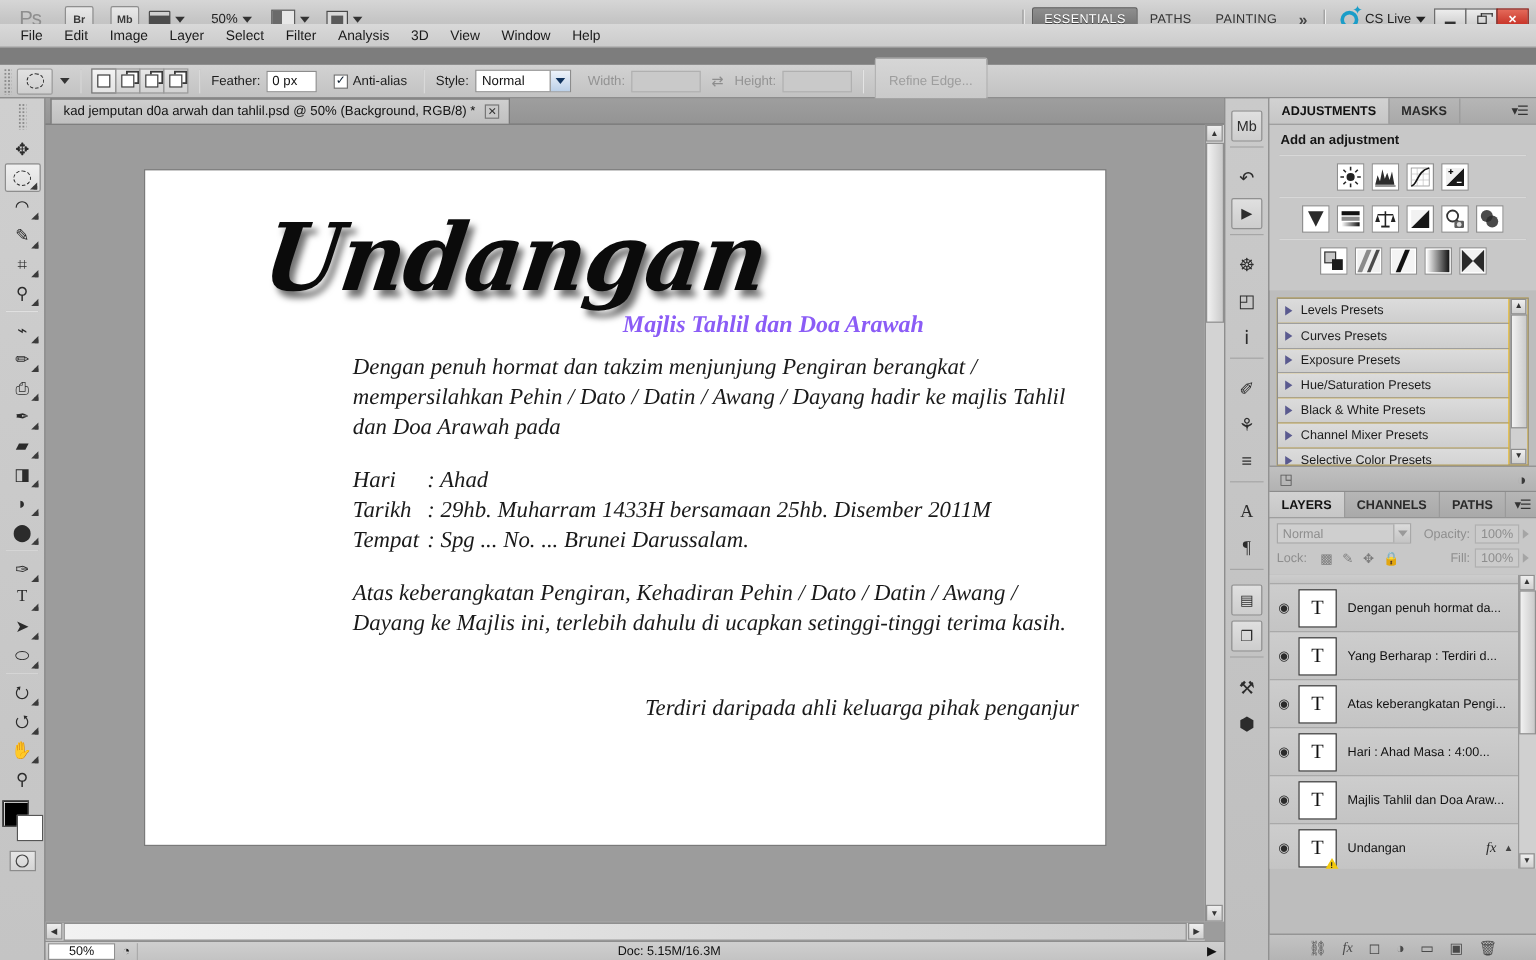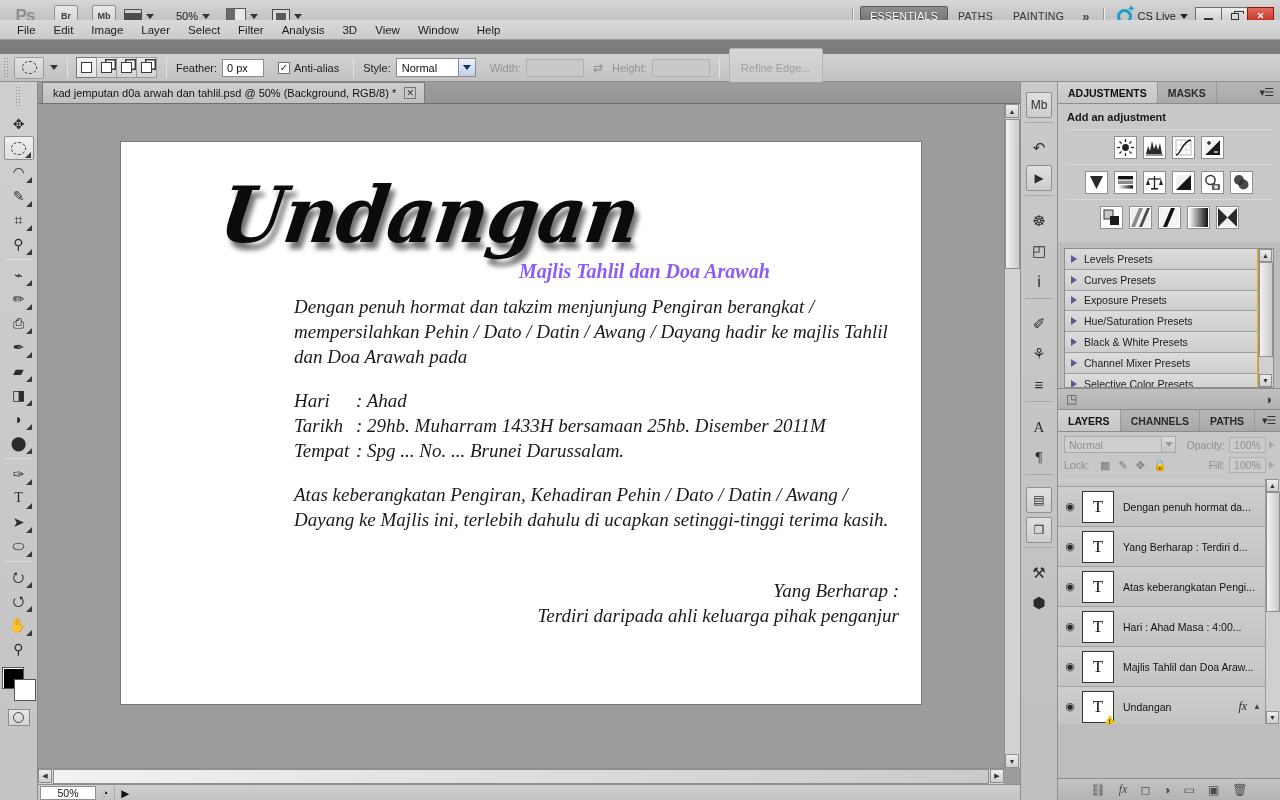--- a/index.html
+++ b/index.html
@@ -15,21 +15,21 @@
 
   
   .appbar {
     position: absolute; top: 0; left: 0; width: 1280px; height: 33px;
     background: linear-gradient(180deg,#d6d6d6 0%,#c6c6c6 50%,#bdbdbd 100%);
     border-bottom: 1px solid #8d8d8d;
     display: flex; align-items: center;
   }
   .ps-logo {
     margin-left: 10px; width: 30px; height: 24px;
-    color: #8e8e8e; font-size: 17px; font-weight: bold;
+    color: #8e8e8e; font-size: 17px; font-weight: normal;
     display: flex; align-items: center; justify-content: center;
     letter-spacing: -1px;
   }
   .appbtn {
     width: 24px; height: 22px; margin-left: 6px;
     border: 1px solid #8f8f8f; border-radius: 2px;
     background: linear-gradient(180deg,#e9e9e9,#cfcfcf);
     display: flex; align-items: center; justify-content: center;
     font-size: 9px; font-weight: bold; color: #3a3a3a; text-align: center;
   }
@@ -618,21 +618,20 @@
               <span class="det-k">Tarikh</span>
               <span>: 29hb. Muharram 1433H bersamaan 25hb. Disember 2011M</span>
             </div>
             <div class="det-row">
               <span class="det-k">Tempat</span>
               <span>: Spg ... No. ...  Brunei Darussalam.</span>
             </div>
           </div>
           <div class="para" style="margin-top:19px;">Atas keberangkatan Pengiran, Kehadiran Pehin / Dato / Datin / Awang / Dayang ke Majlis ini, terlebih dahulu di ucapkan setinggi-tinggi terima kasih.</div>
           <div class="sig">
-            <div>Yang Berharap :</div>
             <div>Terdiri daripada ahli keluarga pihak penganjur</div>
           </div>
         </div>
       </div>
     </div>
 
     <div class="scroll-v">
       <div class="sb-btn">▲</div>
       <div class="sb-thumb" style="height:150px;margin-top:1px;"></div>
       <div class="sb-btn" style="position:absolute;bottom:0;">▼</div>
@@ -641,20 +640,21 @@
       <div style="display:flex;height:100%;">
         <div class="sb-btn">◀</div>
         <div class="sb-thumb" style="flex:1;margin:0 1px;"></div>
         <div class="sb-btn">▶</div>
       </div>
     </div>
 
     <div class="statusbar">
       <div class="st-zoom">50%</div>
       <div class="st-cell">◔</div>
+      <div class="st-cell" style="flex:1;justify-content:center;border:none;">Doc: 5.15M/16.3M</div>
       <div class="st-cell" style="border:none;">▶</div>
     </div>
   </div>
 
   <div class="dockicons">
     <div class="dkicon">Mb</div>
     <div class="dkgap"></div>
     <div class="dkicon plain">↶</div>
     <div class="dkicon">▶</div>
     <div class="dkgap"></div>

